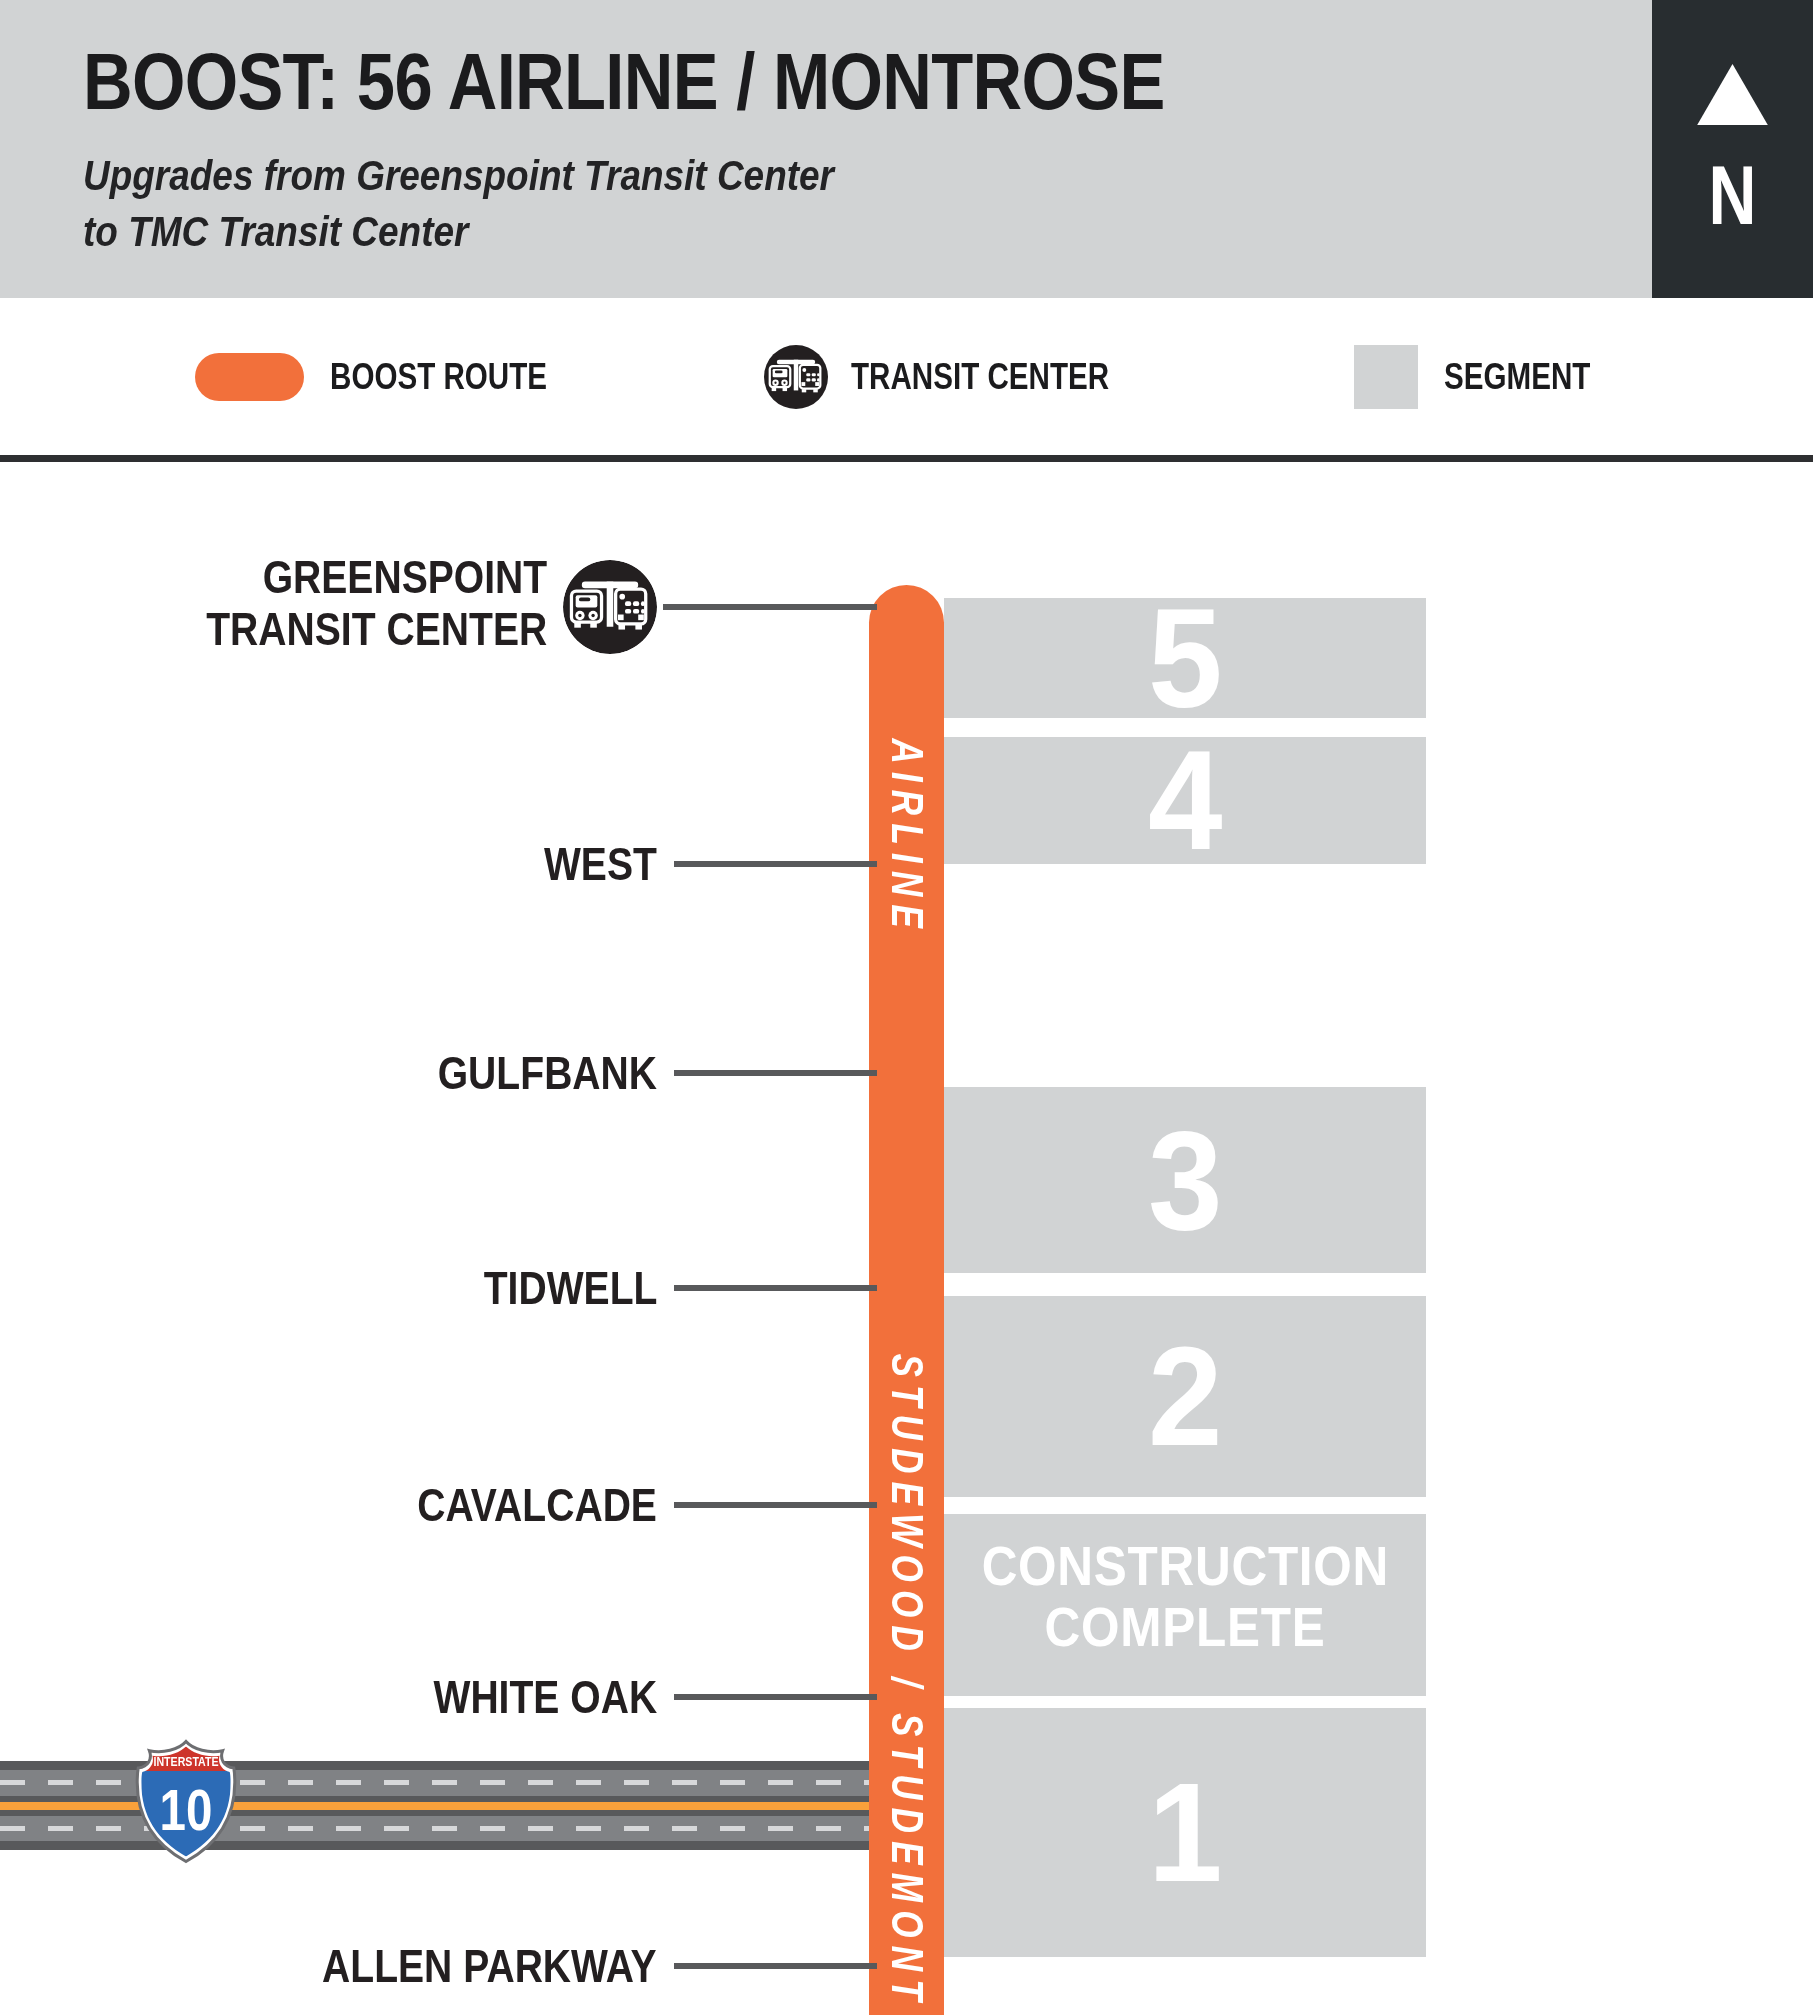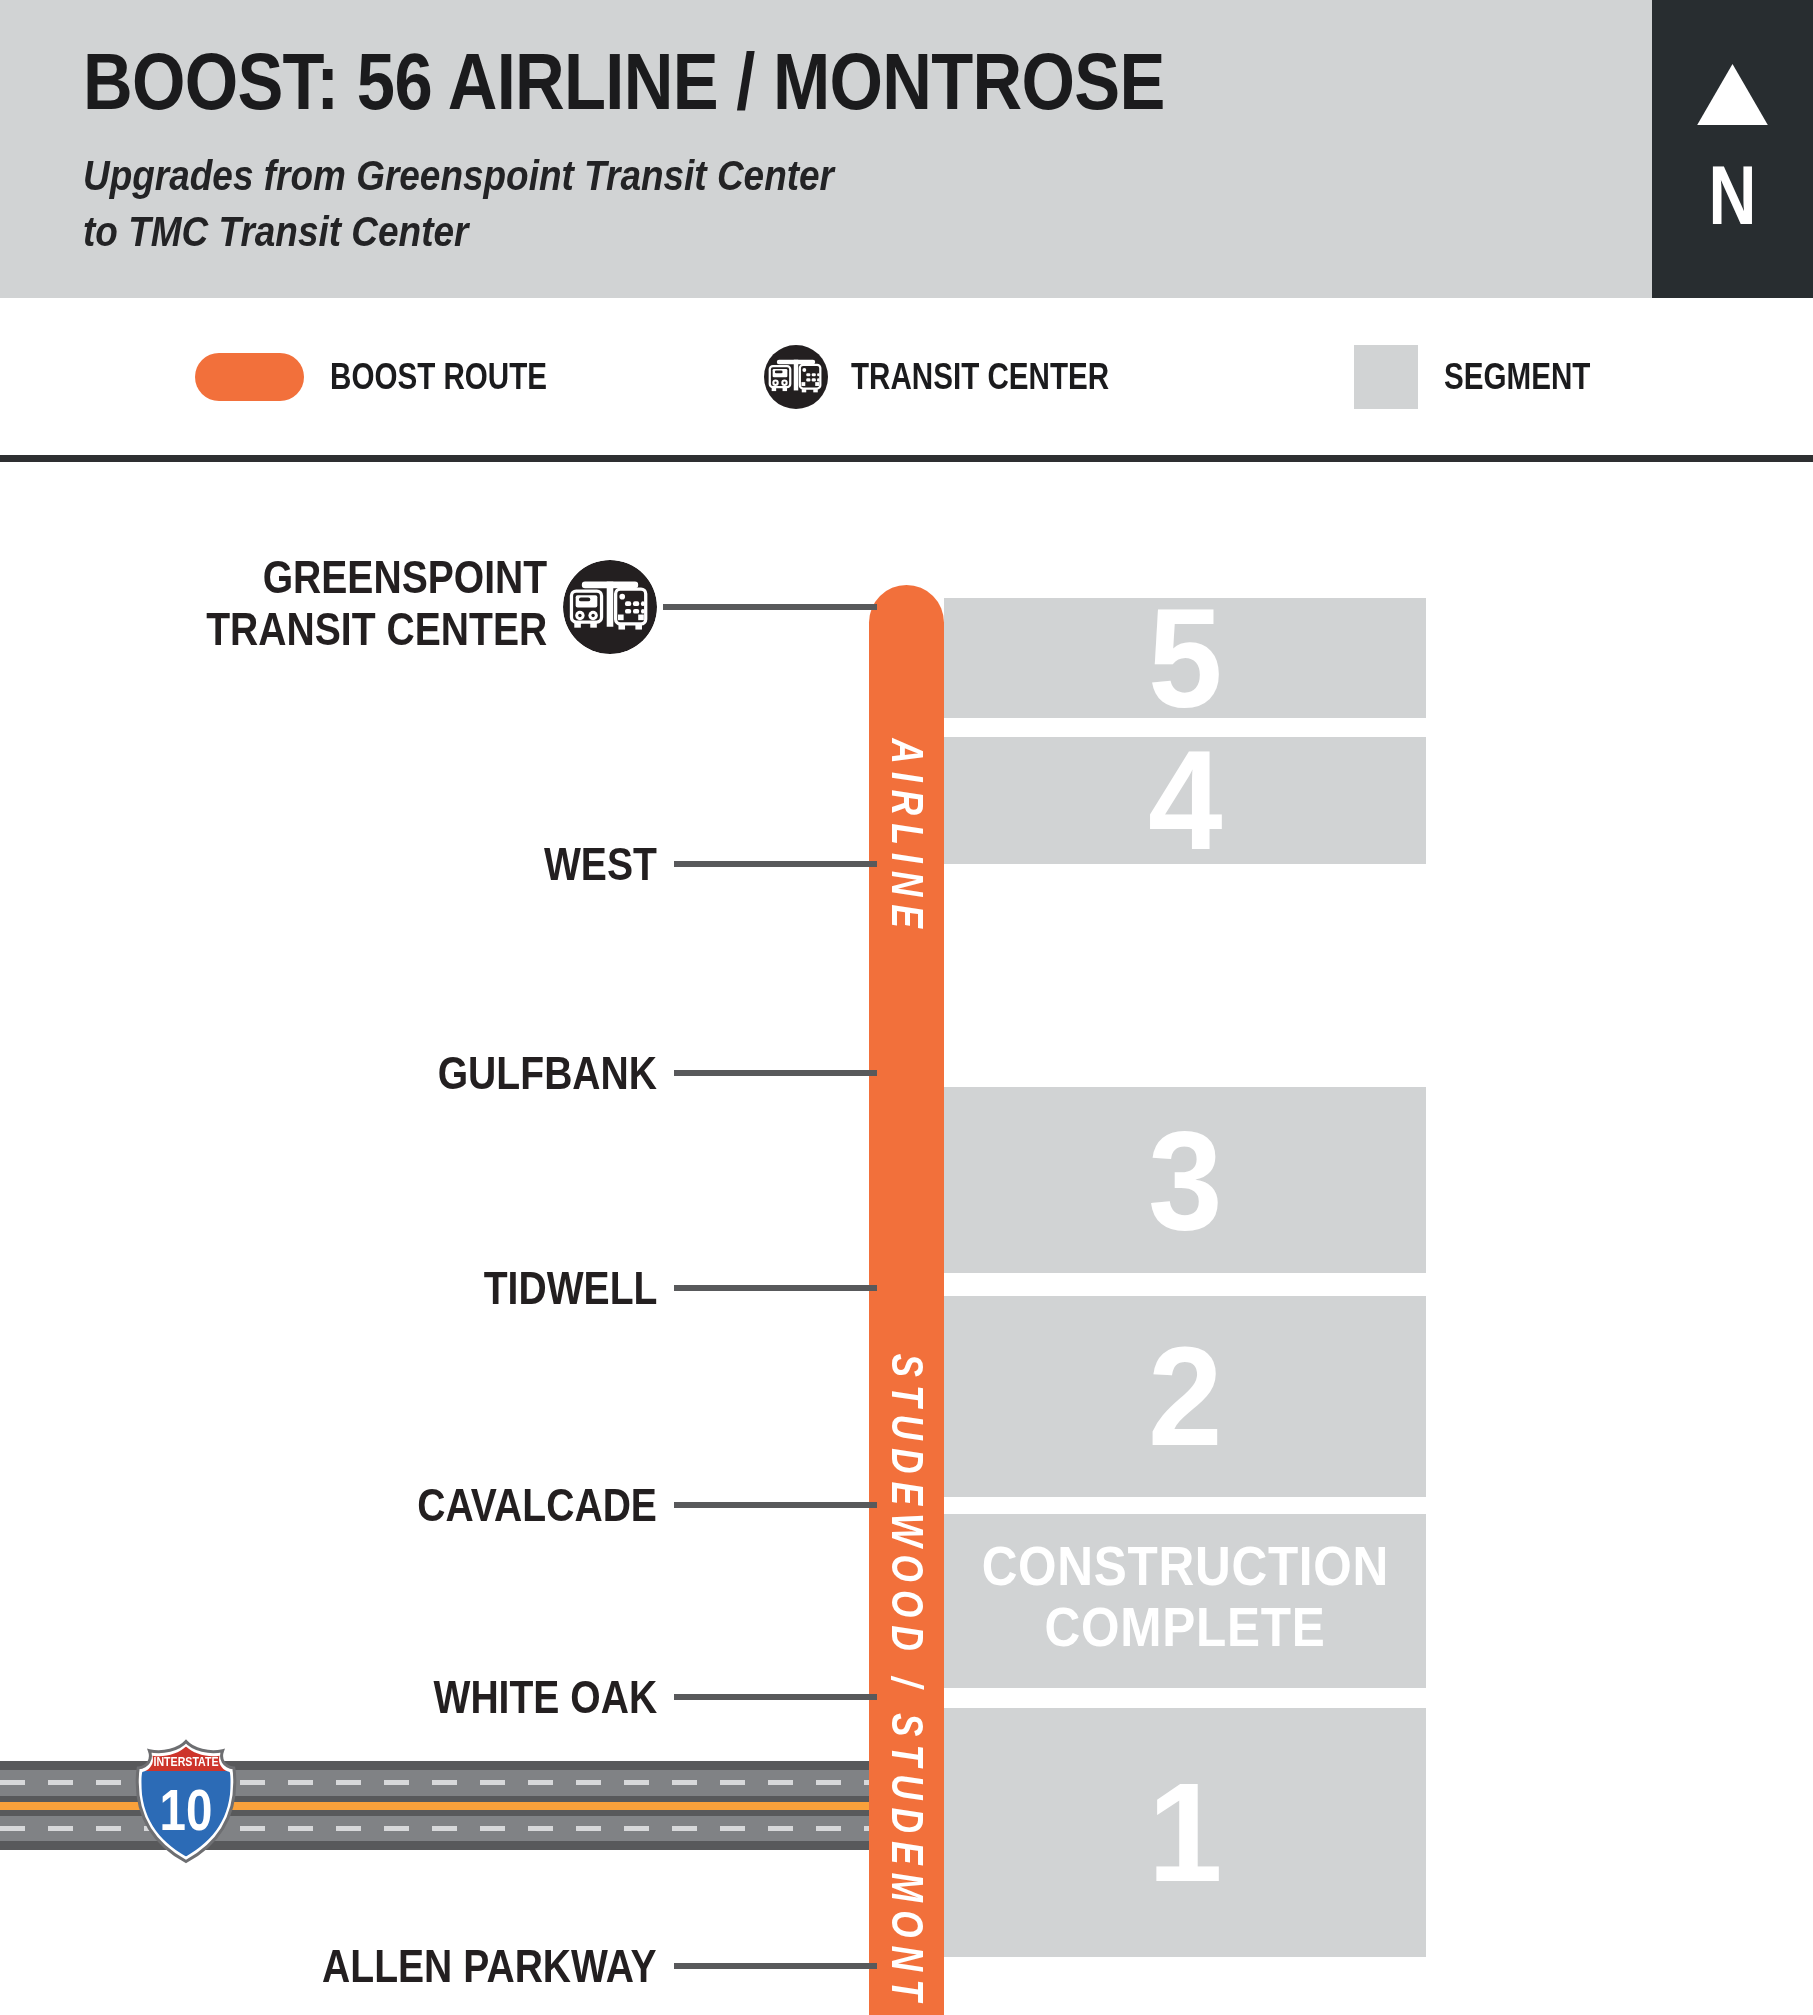--- a/index.html
+++ b/index.html
@@ -30,21 +30,21 @@
 
   
   .route-line{left:869px;top:585px;width:75px;height:1958px;border-radius:38px;background:#F2703B;}
   .street-rot{display:flex;align-items:center;justify-content:center;transform:rotate(90deg);}
   .street-rot>span{color:#ffffff;font-size:45px;font-weight:bold;font-style:italic;
     letter-spacing:10.5px;white-space:nowrap;transform:scaleX(.78);transform-origin:center;}
 
   
   .seg{left:944px;width:482px;background:#D1D3D4;display:flex;align-items:center;justify-content:center;}
   .seg-num{color:#ffffff;font-size:141px;font-weight:bold;transform:scaleX(.95);}
-  .seg-cc{flex-direction:column;padding-bottom:8px;}
+  .seg-cc{flex-direction:column;padding-bottom:16px;}
   .seg-cc-line{color:#ffffff;font-size:55px;font-weight:bold;line-height:61px;
     white-space:nowrap;transform:scaleX(.9);letter-spacing:0.8px;}
 
   
   .stop-label{color:#231F20;font-size:46px;font-weight:bold;text-align:right;
     transform:scaleX(.85);transform-origin:right center;white-space:nowrap;}
   .one-line{line-height:60px;}
   .two-line{line-height:52px;}
   .connector{height:6.4px;background:#58595B;}
   .tc-icon{border-radius:50%;}

